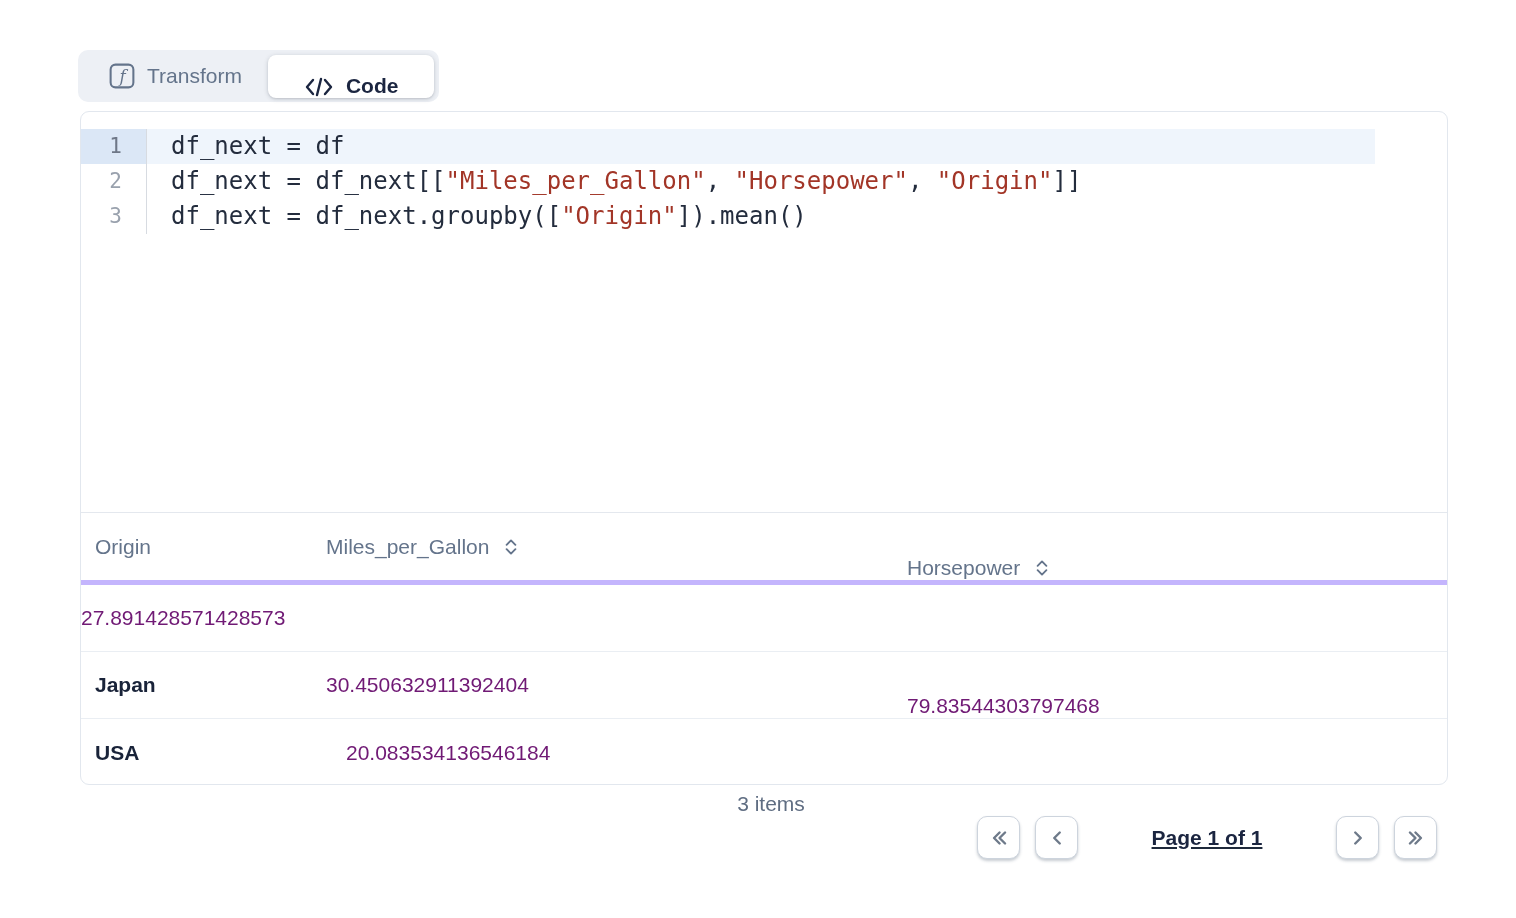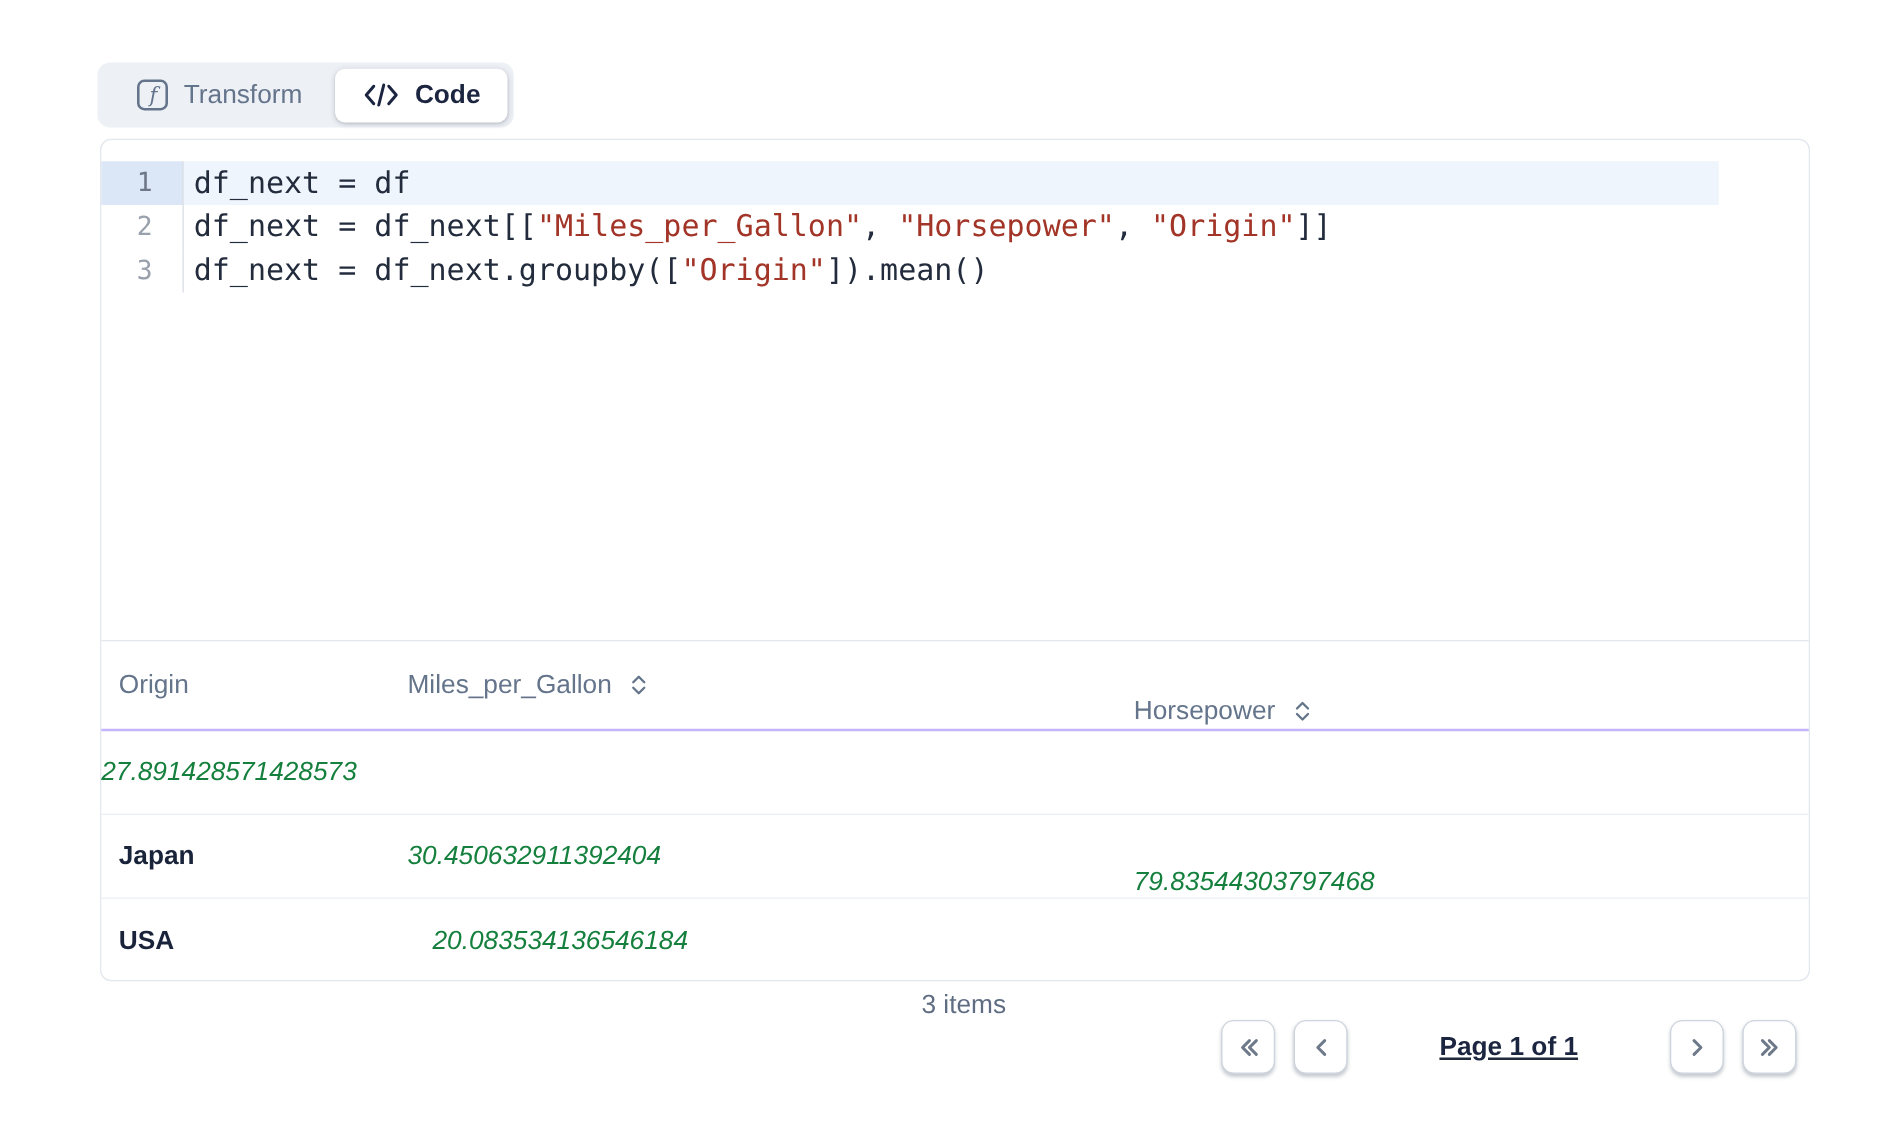--- a/index.html
+++ b/index.html
@@ -18,61 +18,62 @@
     display:inline-flex; align-items:center; padding:0 5px;
   }
   .tab {
     display:flex; align-items:center; gap:12px;
     height:43px; padding:0 26px; border-radius:8px;
     font-size:21px; cursor:pointer; white-space:nowrap;
   }
   .tab.inactive { color:#64748b; font-weight:500; }
   .tab.active {
     background:#ffffff; color:#1b2540; font-weight:600;
-    padding:0 22px;
+    padding:0 36px;
     box-shadow:0 1px 5px rgba(15,23,42,.16), 0 1px 2px rgba(15,23,42,.10);
+    align-items:flex-end;
   }
 
   
   .panel {
     position:absolute; left:80px; top:111px; width:1368px; height:674px;
     border:1px solid #e2e7ee; border-radius:9px; background:#fff;
   }
 
   
   .editor { height:401px; border-bottom:1px solid #e4e8ee; padding-top:17px; }
   .cline {
     display:flex; height:35px; line-height:35px;
     font-family:"DejaVu Sans Mono", monospace; font-size:24px;
   }
   .gutter {
     width:66px; flex:0 0 66px; text-align:right; padding-right:24px;
     color:#99a1ad; border-right:1px solid #d7dbe1; font-size:21px;
   }
-  .codetext { flex:1; padding-left:8px; margin-right:72px; white-space:pre; color:#232c3d; }
+  .codetext { flex:1; padding-left:24px; margin-right:72px; white-space:pre; color:#232c3d; }
   .cline.active .gutter { background:#dbe7f6; color:#6e7787; }
   .cline.active .codetext { background:#eff5fc; }
   .tok-str { color:#a23527; }
 
   
   .thead {
     display:flex; align-items:center; height:72px;
-    border-bottom:2px solid #c4b5fd; color:#64748b; font-size:21px;
+    border-bottom:5px solid #c4b5fd; color:#64748b; font-size:21px;
   }
   .trow {
     display:flex; align-items:center; height:67px;
     border-bottom:1px solid #eaeef3; font-size:21px;
   }
   .trow:last-child { border-bottom:none;gap:20px; }
   .col0 { width:245px; flex:0 0 245px; padding-left:14px; }
   .col1 { width:581px; flex:0 0 581px; }
   .col2 { flex:1;margin-top:42px; }
   .hcell { display:flex; align-items:center; gap:14px; }
   .origin-cell { font-weight:700; color:#192339; }
-  .num-cell { color:#15803d;font-style:italic; }
+  .num-cell { color:#701a75; }
   .sort-ic { display:inline-flex; cursor:pointer; }
 
   
   .footer {
     position:absolute; left:80px; top:792px; width:1368px; height:68px;
     display:flex; align-items:center;flex-direction:column;
   }
   .items-count { color:#5f6d82; font-size:21px; padding-left:14px; }
   .pager { margin-left:auto; display:flex; align-items:center; gap:15px; padding-right:11px;text-decoration:underline; }
   .pagebtn {

